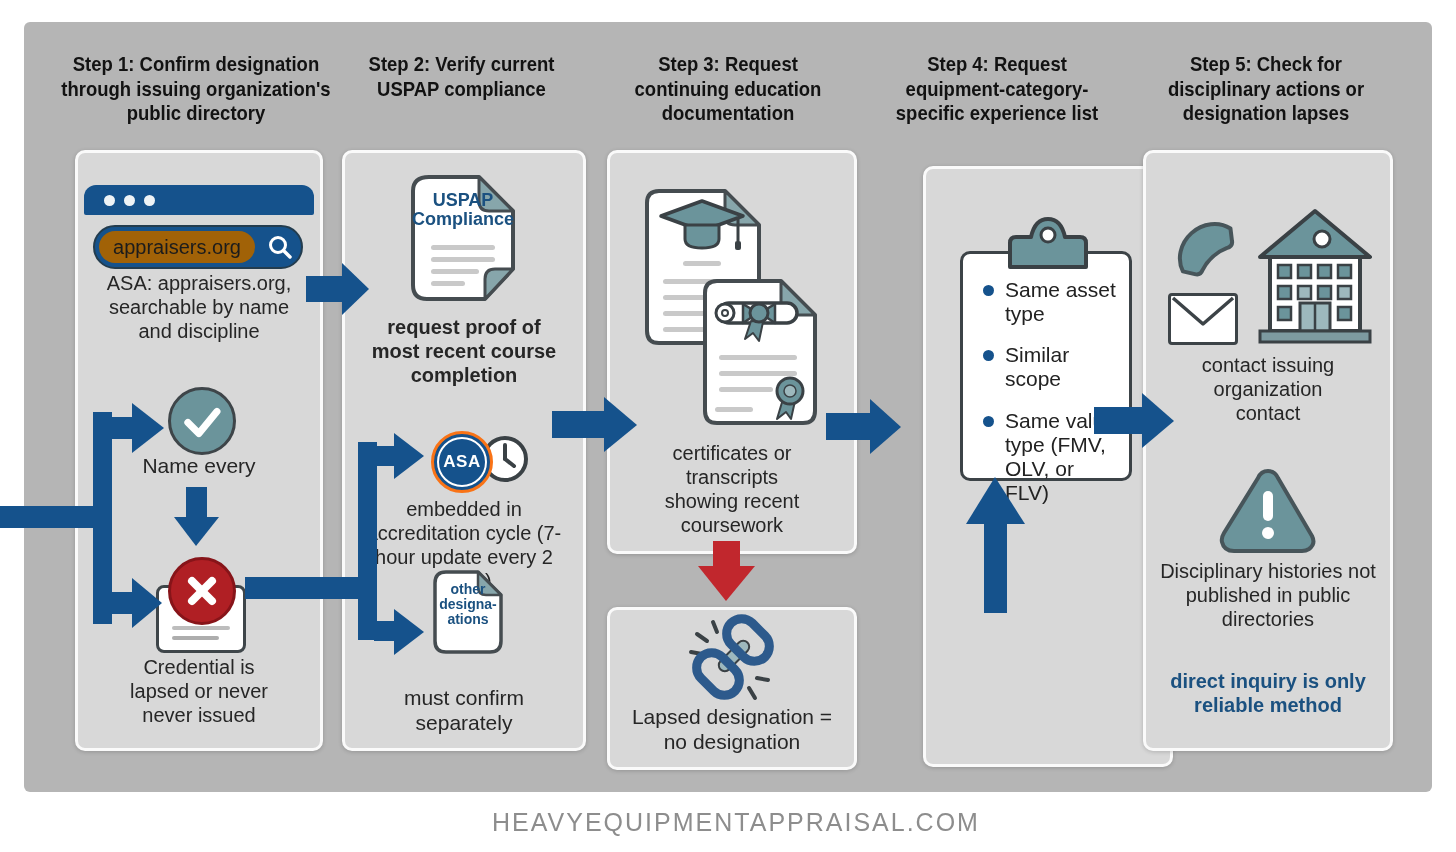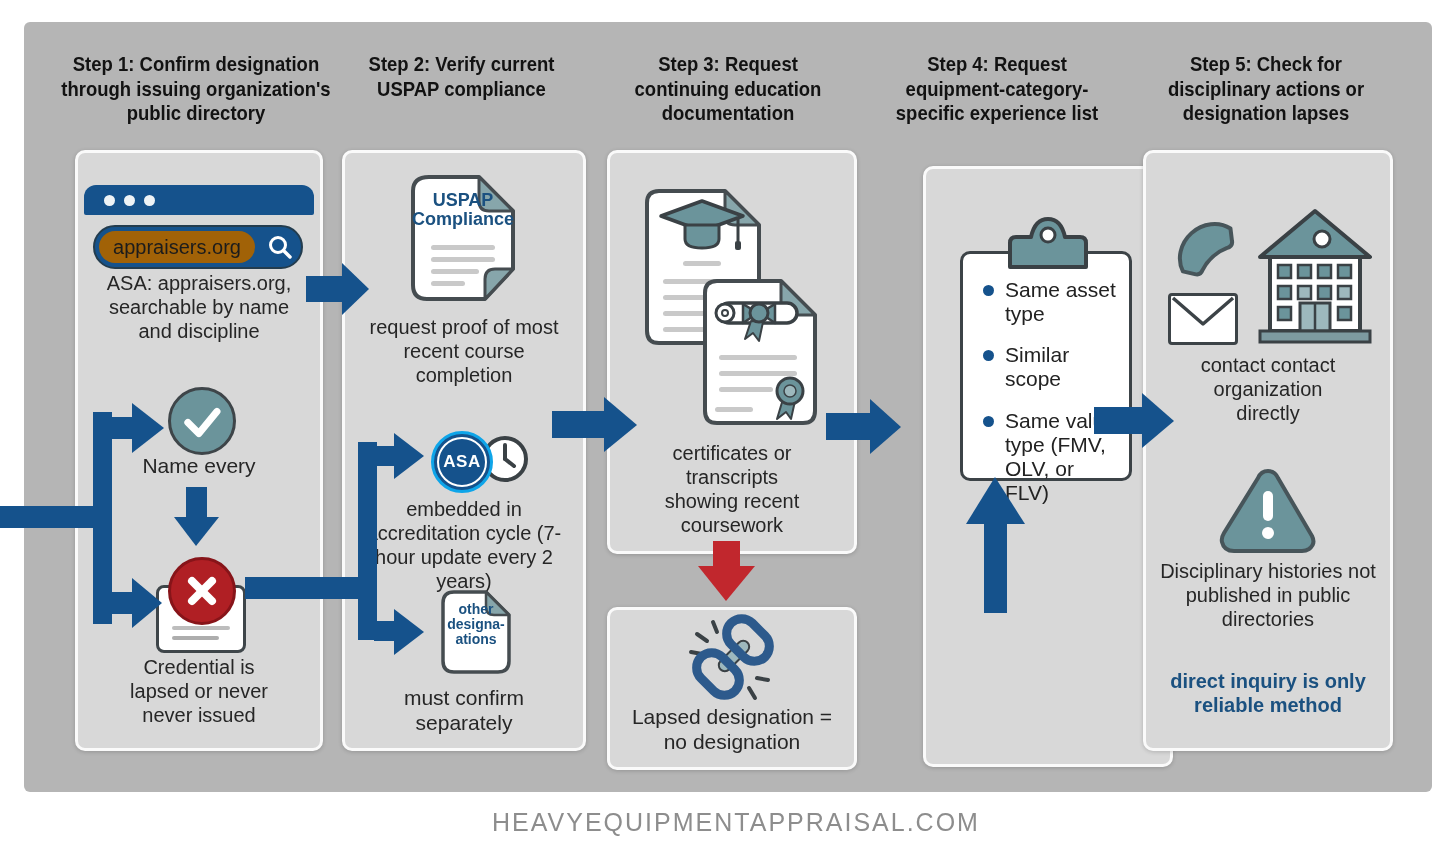--- a/index.html
+++ b/index.html
@@ -31,21 +31,21 @@
                 display:flex;align-items:center;justify-content:center;font-size:20px;color:#1c1c1c;}
   
   .status-circle{position:absolute;width:62px;height:62px;border-radius:50%;display:flex;
                  align-items:center;justify-content:center;}
   .ok{background:var(--teal);border:3px solid #3e4549;}
   .bad{background:var(--red);border:3px solid var(--red-ring);z-index:3;}
   .mini-card{position:absolute;background:#fff;border:3px solid #3e4549;border-radius:8px;}
   .mini-line{position:absolute;height:4px;border-radius:2px;background:#bdbdbd;}
   
   .asa{position:absolute;width:56px;height:56px;border-radius:50%;background:var(--navy);
-       border:3px solid #0ea5e9;display:flex;align-items:center;justify-content:center;z-index:3;}
+       border:3px solid #f97316;display:flex;align-items:center;justify-content:center;z-index:3;}
   .asa-ring{width:46px;height:46px;border:2px solid #fff;border-radius:50%;display:flex;
             align-items:center;justify-content:center;color:#fff;font-weight:700;font-size:17px;letter-spacing:.5px;}
   .doc-label{position:absolute;left:0;right:0;text-align:center;color:#1b5180;font-weight:700;line-height:1.08;}
   
   .board{position:absolute;left:34px;top:82px;width:172px;height:230px;background:#fff;
          border:3px solid #3c4347;border-radius:10px;box-sizing:border-box;padding:24px 6px 0 20px;}
   .bullet{display:flex;gap:11px;margin-bottom:17px;}
   .bullet .b-dot{flex:0 0 11px;width:11px;height:11px;margin-top:7px;border-radius:50%;background:var(--navy);}
   .bullet .b-text{font-size:21px;line-height:1.15;color:#222;width:142px;}
   .footer{position:absolute;left:0;right:0;top:808px;text-align:center;font-size:25px;
@@ -104,35 +104,35 @@
         <path d="M20,4 H70 L104,38 V96 L76,126 H18 Q4,126 4,112 V18 Q4,4 20,4 Z" fill="#fff" stroke="var(--outline)" stroke-width="4" stroke-linejoin="round"></path>
         <path d="M70,4 L104,38 H80 Q70,38 70,28 Z" fill="var(--fold)" stroke="var(--outline)" stroke-width="3" stroke-linejoin="round"></path>
         <path d="M76,126 L104,96 H86 Q76,96 76,106 Z" fill="var(--fold)" stroke="var(--outline)" stroke-width="3" stroke-linejoin="round"></path>
         <rect x="22" y="72" width="64" height="5" rx="2.5" fill="var(--line)"></rect>
         <rect x="22" y="84" width="64" height="5" rx="2.5" fill="var(--line)"></rect>
         <rect x="22" y="96" width="48" height="5" rx="2.5" fill="var(--line)"></rect>
         <rect x="22" y="108" width="34" height="5" rx="2.5" fill="var(--line)"></rect>
       </svg>
       <div class="doc-label" style="top:18px;font-size:18px;">USPAP Compliance</div>
     </div>
-    <div class="cap" style="left:50%;transform:translateX(-50%);top:162px;width:200px;">request proof of most recent course completion</div>
+    <div class="cap" style="left:50%;transform:translateX(-50%);top:162px;width:200px;font-weight:bold;">request proof of most recent course completion</div>
 
     <div class="abs" style="left:136px;top:282px;width:48px;height:48px;z-index:2;">
       <svg width="48" height="48" viewBox="0 0 48 48">
         <circle cx="24" cy="24" r="21" fill="#fff" stroke="#3a4145" stroke-width="4"></circle>
         <line x1="24" y1="24" x2="24" y2="10" stroke="#3a4145" stroke-width="4" stroke-linecap="round"></line>
         <line x1="24" y1="24" x2="33" y2="31" stroke="#3a4145" stroke-width="4" stroke-linecap="round"></line>
       </svg>
     </div>
     <div class="asa" style="left:86px;top:278px;">
       <div class="asa-ring">ASA</div>
     </div>
     <div class="cap" style="left:50%;transform:translateX(-50%);top:344px;width:195px;">embedded in accreditation cycle (7-hour update every 2 years)</div>
 
-    <div class="abs" style="left:87px;top:436px;width:72px;height:86px;margin-left:8px;">
+    <div class="abs" style="left:87px;top:416px;width:72px;height:86px;">
       <svg width="72" height="86" viewBox="0 0 72 86">
         <path d="M14,3 H46 L69,26 V72 Q69,83 58,83 H14 Q3,83 3,72 V14 Q3,3 14,3 Z" fill="#fff" stroke="var(--outline)" stroke-width="3.5" stroke-linejoin="round"></path>
         <path d="M46,3 L69,26 H54 Q46,26 46,18 Z" fill="var(--fold)" stroke="var(--outline)" stroke-width="2.5" stroke-linejoin="round"></path>
       </svg>
       <div class="doc-label" style="top:13px;font-size:14px;">other designa- ations</div>
     </div>
     <div class="cap" style="left:50%;transform:translateX(-50%);top:532px;width:170px;font-size:21px;">must confirm separately</div>
   </div>
 
   <div class="card" style="left:607px;top:150px;width:244px;height:398px;">
@@ -249,21 +249,21 @@
             <rect x="66" y="83" width="13" height="13"></rect>
             <rect x="86" y="83" width="13" height="13" fill="var(--teal-light)"></rect>
           <rect x="26" y="104" width="13" height="13"></rect>
             <rect x="86" y="104" width="13" height="13"></rect>
         </g>
         <rect x="48" y="100" width="30" height="28" fill="var(--teal-light)" stroke="#3a4145" stroke-width="3"></rect>
         <line x1="63" y1="100" x2="63" y2="128" stroke="#3a4145" stroke-width="2.5"></line>
         <rect x="8" y="128" width="110" height="11" fill="#7d9aa0" stroke="#3a4145" stroke-width="3"></rect>
       </svg>
     </div>
-    <div class="cap" style="left:50%;transform:translateX(-50%);top:200px;width:165px;">contact contact organization directly</div>
+    <div class="cap" style="left:50%;transform:translateX(-50%);top:200px;width:165px;">contact issuing organization contact</div>
 
     <div class="abs" style="left:72px;top:312px;">
       <svg width="100" height="90" viewBox="0 0 100 90">
         <path d="M50,6 q7,0 10,7 l34,58 q4,8 -3,13 q-3,2 -7,2 H16 q-10,0 -12,-9 q-1,-4 2,-9 L40,13 q3,-7 10,-7 z" fill="var(--teal)" stroke="#47555a" stroke-width="4" stroke-linejoin="round"></path>
         <rect x="45" y="26" width="10" height="30" rx="5" fill="#fff"></rect>
         <circle cx="50" cy="68" r="6" fill="#fff"></circle>
       </svg>
     </div>
     <div class="cap" style="left:50%;transform:translateX(-50%);top:406px;width:228px;">Disciplinary histories not published in public directories</div>
     <div class="cap navy" style="left:50%;transform:translateX(-50%);top:516px;width:235px;font-size:20px;">direct inquiry is only reliable method</div>

